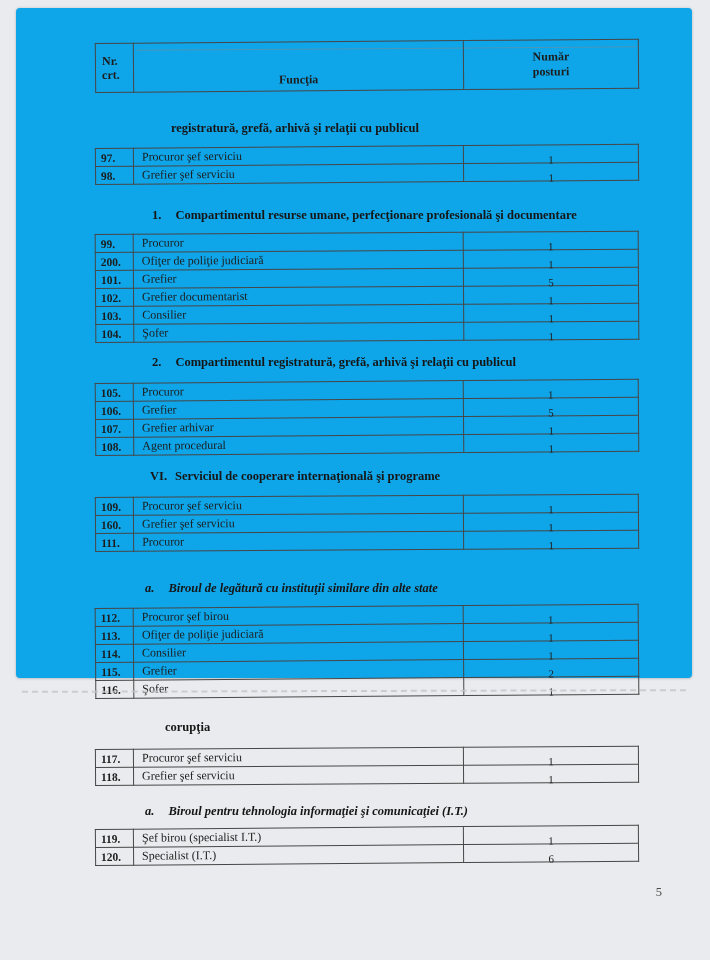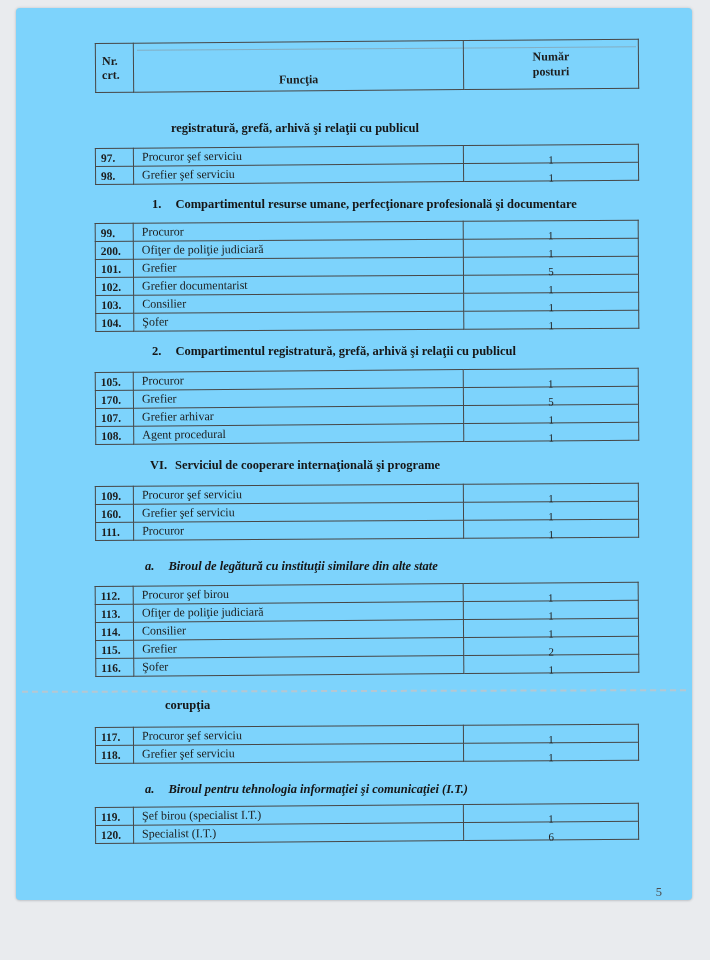--- a/index.html
+++ b/index.html
@@ -4,22 +4,22 @@
 <style>
   html,body{margin:0;padding:0;}
   body{
     width:710px;height:960px;overflow:hidden;
     background:#e9ebee;
     font-family:"Liberation Serif","DejaVu Serif",serif;
     color:#1d1d1d;
   }
   .paper{
     position:absolute;left:16px;top:8px;
-    width:676px;height:892px;
-    background:#7dd3fc;
+    width:676px;height:670px;
+    background:#0ea5e9;
     border-radius:4px;
     box-shadow:0 0 3px rgba(60,64,67,.22), 0 1px 2px rgba(60,64,67,.12);
   }
   .content{
     position:relative;
     padding:35px 0 0 79px;
     width:543px;
   }
   
   table.tbl{
@@ -118,21 +118,21 @@
             <td class="cpost"><span class="pv">1</span></td>
           </tr>
       <tr class="row">
             <td class="cno">98.</td>
             <td class="clab">Grefier şef serviciu</td>
             <td class="cpost"><span class="pv">1</span></td>
           </tr>
     </tbody>
       </table>
 
-    <div class="heading" style="margin-top:12px;padding-left:57px;">
+    <div class="heading" style="margin-top:23px;padding-left:57px;">
       <div><span class="h-prefix" style="margin-right:14px">1.</span><span>Compartimentul resurse umane, perfecţionare profesională şi documentare</span></div>
     </div>
     <table class="tbl tilt2" style="margin-top:11px">
       <colgroup>
           <col style="width:38px">
           <col style="width:330px">
           <col style="width:175px">
         </colgroup>
       <tbody>
           <tr class="row">
@@ -177,21 +177,21 @@
           <col style="width:330px">
           <col style="width:175px">
         </colgroup>
       <tbody>
           <tr class="row">
             <td class="cno">105.</td>
             <td class="clab">Procuror</td>
             <td class="cpost"><span class="pv">1</span></td>
           </tr>
       <tr class="row">
-            <td class="cno">170.</td>
+            <td class="cno">106.</td>
             <td class="clab">Grefier</td>
             <td class="cpost"><span class="pv">5</span></td>
           </tr>
       <tr class="row">
             <td class="cno">107.</td>
             <td class="clab">Grefier arhivar</td>
             <td class="cpost"><span class="pv">1</span></td>
           </tr>
       <tr class="row">
             <td class="cno">108.</td>
@@ -222,21 +222,21 @@
             <td class="cpost"><span class="pv">1</span></td>
           </tr>
       <tr class="row">
             <td class="cno">111.</td>
             <td class="clab">Procuror</td>
             <td class="cpost"><span class="pv">1</span></td>
           </tr>
     </tbody>
       </table>
 
-    <div class="heading it" style="margin-top:18px;padding-left:50px;">
+    <div class="heading it" style="margin-top:29px;padding-left:50px;">
       <div><span class="h-prefix" style="margin-right:14px">a.</span><span>Biroul de legătură cu instituţii similare din alte state</span></div>
     </div>
     <table class="tbl tilt" style="margin-top:12px">
       <colgroup>
           <col style="width:38px">
           <col style="width:330px">
           <col style="width:175px">
         </colgroup>
       <tbody>
           <tr class="row">

